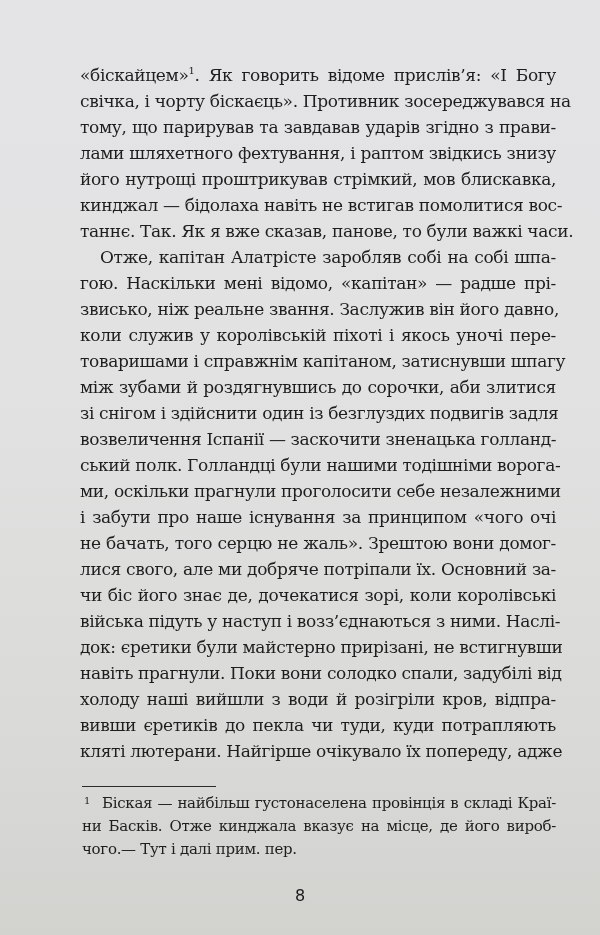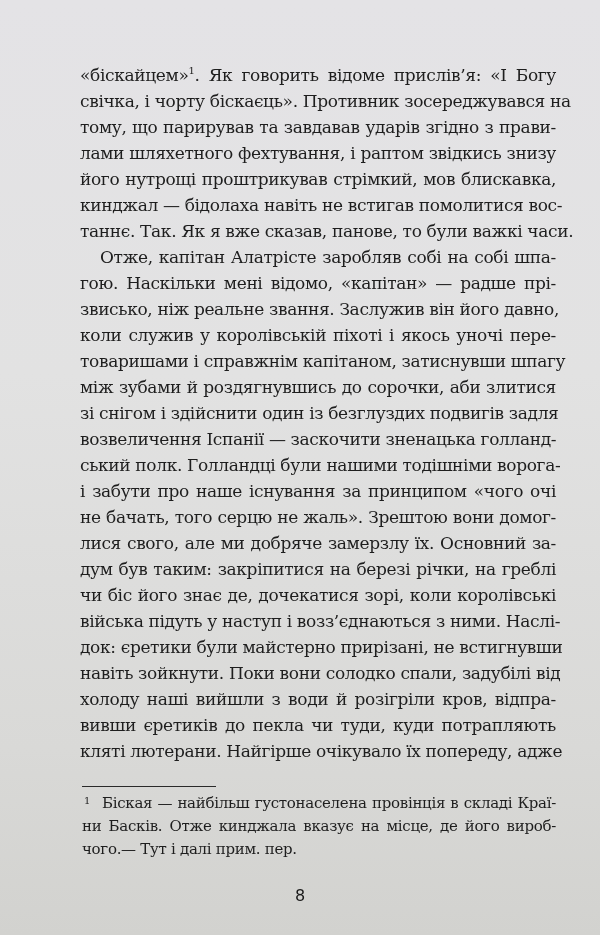--- a/index.html
+++ b/index.html
@@ -103,28 +103,28 @@
     <span class="line">таннє. Так. Як я вже сказав, панове, то були важкі часи.</span>
     <span class="line indent">Отже, капітан Алатрісте заробляв собі на собі шпа-</span>
     <span class="line">гою. Наскільки мені відомо, «капітан» — радше прі-</span>
     <span class="line">звисько, ніж реальне звання. Заслужив він його давно,</span>
     <span class="line">коли служив у королівській піхоті і якось уночі пере-</span>
     <span class="line">товаришами і справжнім капітаном, затиснувши шпагу</span>
     <span class="line">між зубами й роздягнувшись до сорочки, аби злитися</span>
     <span class="line">зі снігом і здійснити один із безглуздих подвигів задля</span>
     <span class="line">возвеличення Іспанії — заскочити зненацька голланд-</span>
     <span class="line">ський полк. Голландці були нашими тодішніми ворога-</span>
+    <span class="line">ми, оскільки прагнули проголосити себе незалежними</span>
     <span class="line">і забути про наше існування за принципом «чого очі</span>
     <span class="line">не бачать, того серцю не жаль». Зрештою вони домог-</span>
-    <span class="line">лися свого, але ми добряче замерзлу їх. Основний за-</span>
-    <span class="line">дум був таким: закріпитися на березі річки, на греблі</span>
+    <span class="line">лися свого, але ми добряче потріпали їх. Основний за-</span>
     <span class="line">чи біс його знає де, дочекатися зорі, коли королівські</span>
     <span class="line">війська підуть у наступ і возз’єднаються з ними. Нaслі-</span>
     <span class="line">док: єретики були майстерно прирізані, не встигнувши</span>
-    <span class="line">навіть зойкнути. Поки вони солодко спали, задубілі від</span>
+    <span class="line">навіть прагнули. Поки вони солодко спали, задубілі від</span>
     <span class="line">холоду наші вийшли з води й розігріли кров, відпра-</span>
     <span class="line">вивши єретиків до пекла чи туди, куди потрапляють</span>
     <span class="line">кляті лютерани. Найгірше очікувало їх попереду, адже</span>
   </div>
 
   <div class="rule"></div>
 
   <div class="footnotes">
     <span class="fn-line first"><span class="fn-mark">1</span><span>Біская — найбільш густонаселена провінція в складі Краї-</span></span>
     <span class="fn-line">ни Басків. Отже кинджала вказує на місце, де його вироб-</span>

